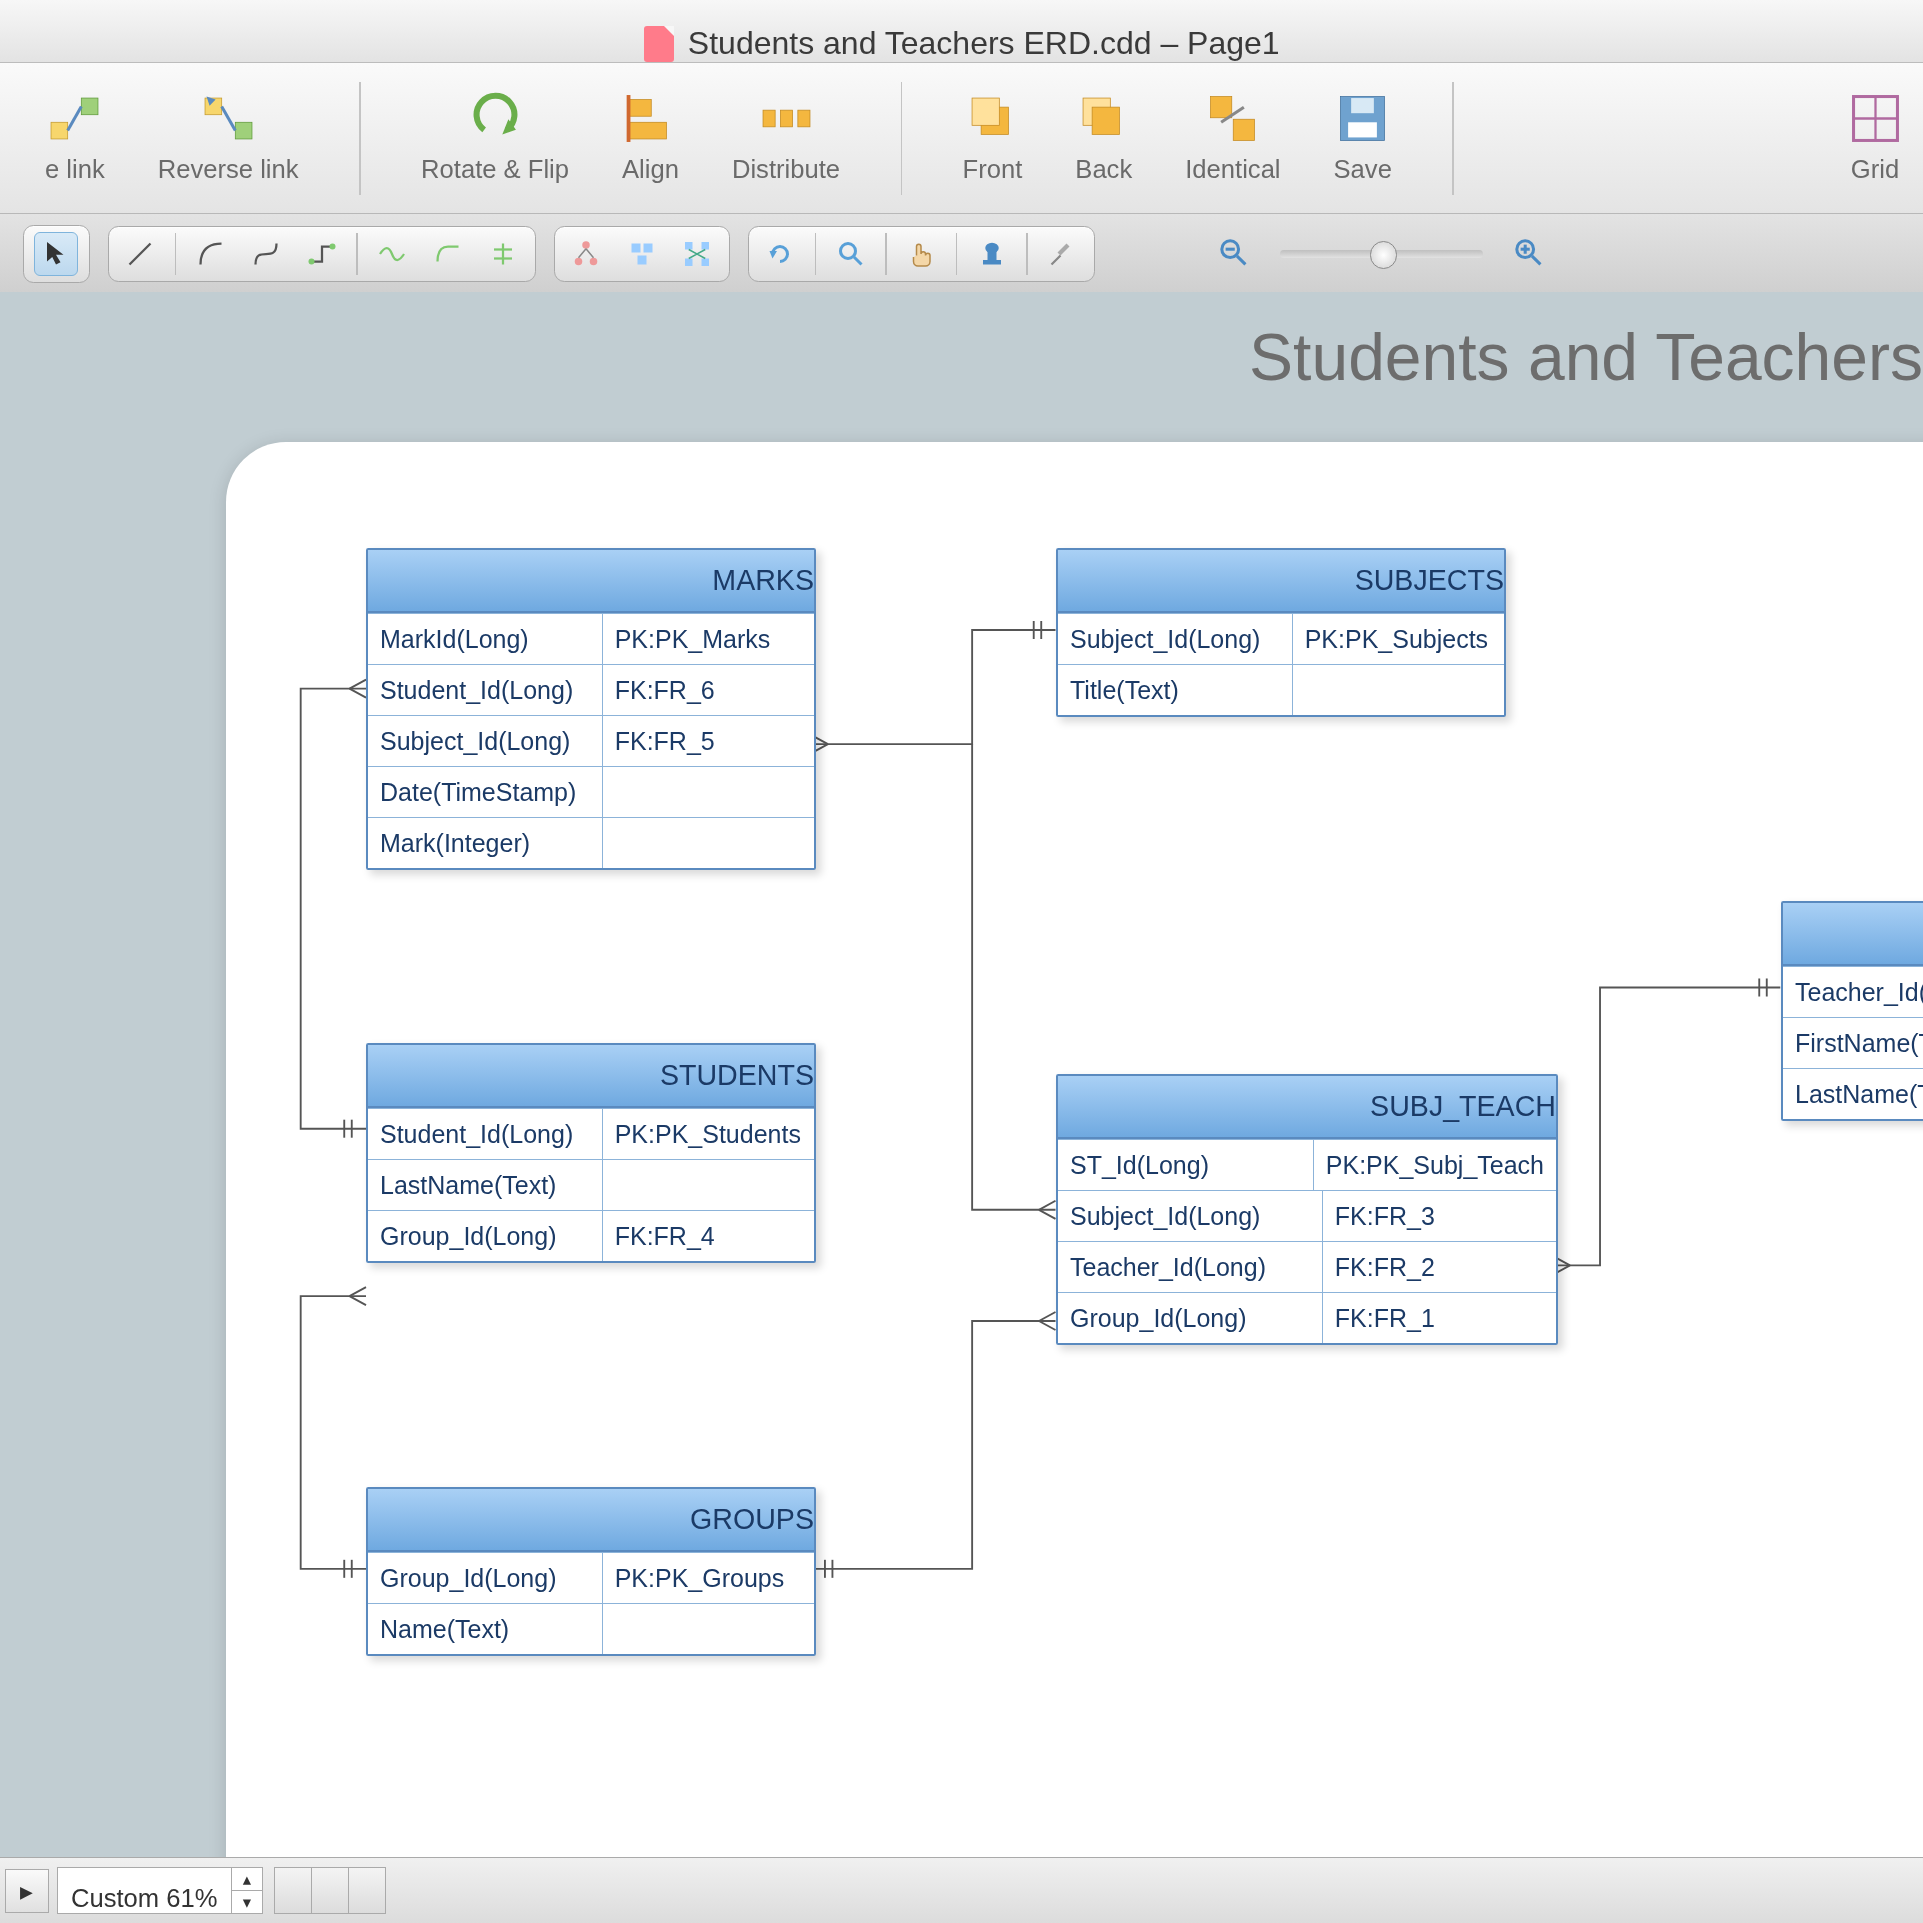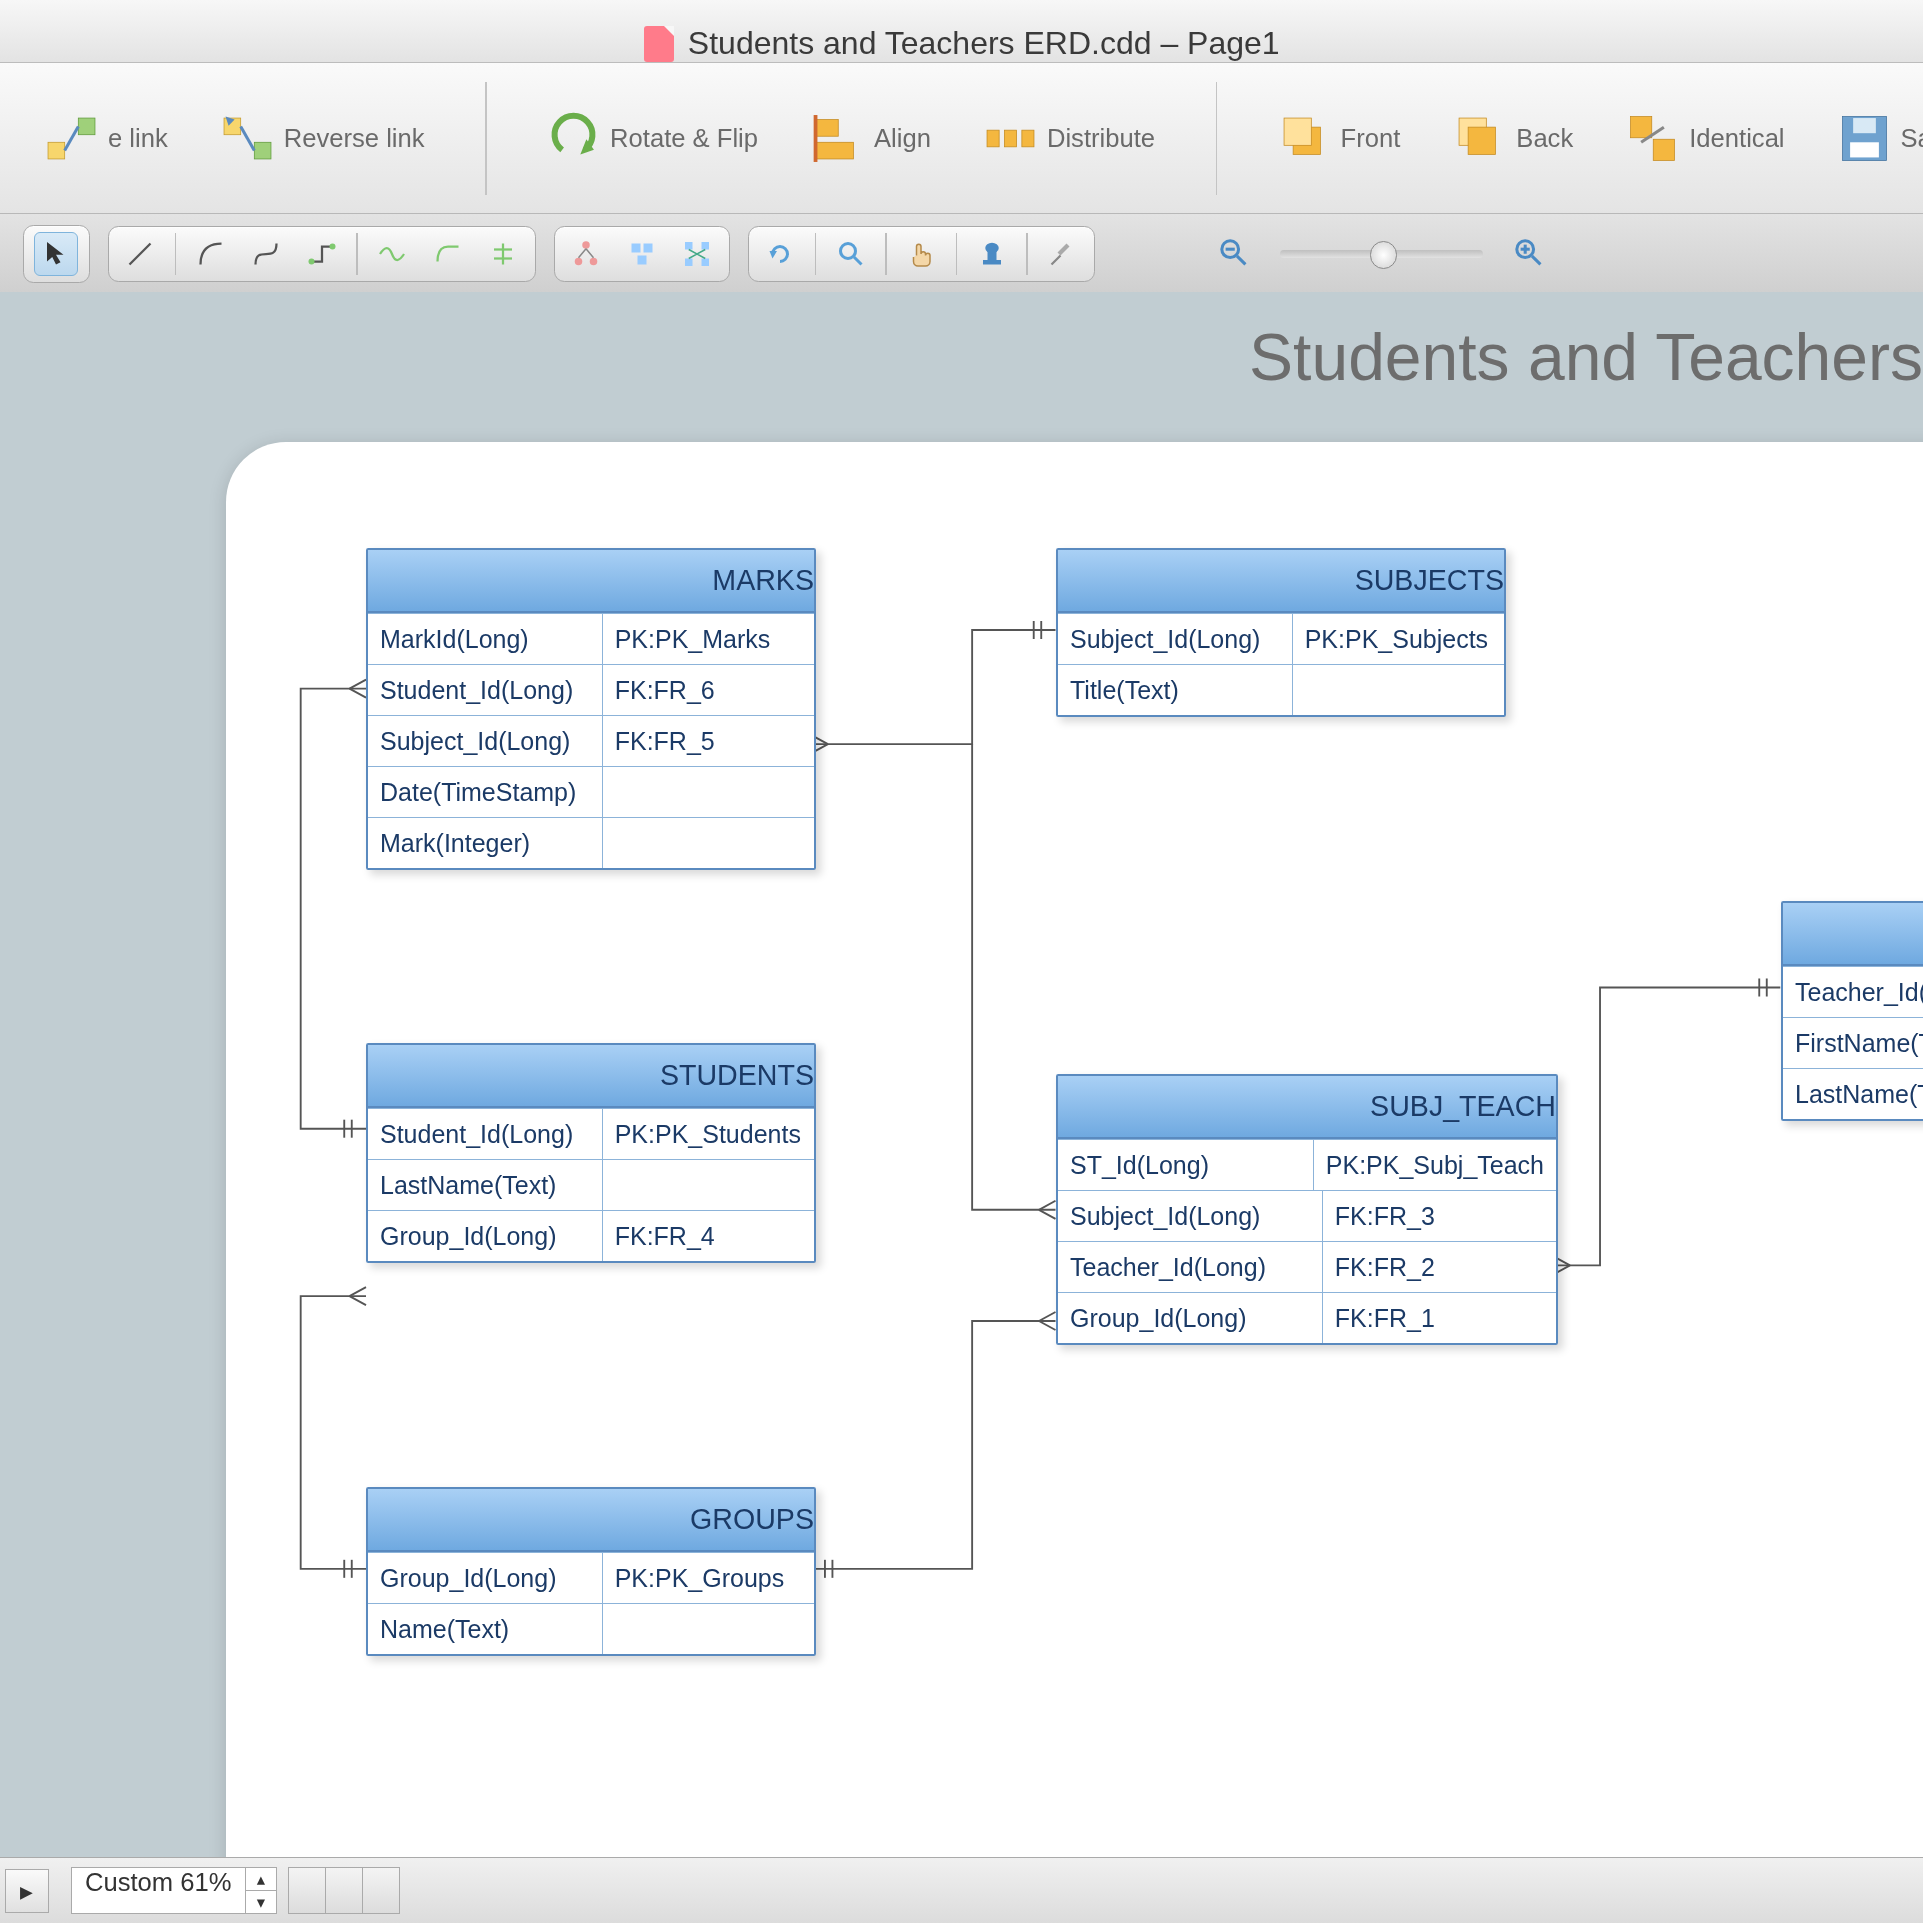--- a/index.html
+++ b/index.html
@@ -3,21 +3,21 @@
 <meta charset="utf-8">
 <style>
   html,body{margin:0;padding:0;font-family:"Helvetica Neue",Arial,sans-serif;background:#e8e8e8;overflow:hidden;width:1924px;height:1924px}
   
   .titlebar{height:62px;display:flex;align-items:flex-end;justify-content:center;background:linear-gradient(#f7f7f7,#e3e3e3);border-bottom:0.8px solid #bcbcbc;font-size:32px;color:#3a3a3a}
   .titlebar .docicon{width:30px;height:36px;margin-right:13.5px;background:#ff7b8a;border-radius:3px;position:relative}
   .titlebar .docicon::after{content:"";position:absolute;right:0;top:0;border-style:solid;border-width:0 10.5px 10.5px 0;border-color:transparent #f7f7f7 transparent transparent}
   
   .ribbon{height:150px;display:flex;align-items:center;gap:53px;padding:0 45px;background:linear-gradient(#fafafa,#e4e4e4);border-bottom:0.8px solid #b8b8b8;font-size:25.6px;color:#6a6a6a;overflow:hidden}
   .ribbon-sep{width:1.5px;height:113px;background:#c4c4c4;margin:0 7.5px;flex:none}
-  .ribbon-btn{display:flex;flex-direction:row;align-items:center;gap:10px;flex:none;cursor:pointer}
+  .ribbon-btn{display:flex;flex-direction:column;align-items:center;gap:10px;flex:none;cursor:pointer}
   .ribbon-btn .ico{width:53px;height:53px;display:flex;align-items:center;justify-content:center}
   .ico svg{width:53px;height:53px}
   
   .subbar{height:80px;display:flex;align-items:center;gap:18px;padding:0 22.5px;background:linear-gradient(#e3e3e3,#cfcfcf);border-bottom:0.8px solid #9a9a9a}
   .tool-group{display:flex;align-items:center;background:linear-gradient(#fbfbfb,#dedede);border:0.8px solid #a9a9a9;border-radius:10.5px;padding:6px 10.5px;gap:13.5px;box-shadow:inset 0 0.8px 0 #fff}
   .tool-btn{width:42px;height:42px;display:flex;align-items:center;justify-content:center;border-radius:6px;cursor:pointer}
   .tool-btn.sel{background:linear-gradient(#d9eaf7,#bcd8ee);border:0.8px solid #7fb4dc}
   .tool-sep{width:1.5px;height:42px;background:#bdbdbd}
   .zoom-area{display:flex;align-items:center;gap:30px;margin-left:105px}
   .zoom-track{width:203px;height:7.5px;background:linear-gradient(#bfbfbf,#e2e2e2);border-radius:3.8px;position:relative}
@@ -31,21 +31,21 @@
   .entity{position:absolute;border:2.3px solid #5a8abf;background:#fff;box-shadow:4.5px 4.5px 9px rgba(0,0,0,.15);border-radius:2.3px}
   .entity .hdr{background:linear-gradient(#a9d0f5,#6fa9e0);color:#1b3a66;font-size:28.6px;font-weight:500;text-align:right;padding:14px 0;border-bottom:2.3px solid #5a8abf}
   .entity .row{display:flex;font-size:25px;color:#1b3a66}
   .entity .row>div{padding:10.5px 12px;border-top:1.5px solid #8cb3d9}
   .entity .c1{flex:1;border-right:1.5px solid #8cb3d9}
   .entity .c2{flex:0 0 42%;white-space:nowrap}
   .entity .row:first-of-type>div{border-top:none}
   
   .status{position:absolute;bottom:0;left:0;right:0;height:65px;background:linear-gradient(#f0f0f0,#dcdcdc);border-top:0.8px solid #aaa;display:flex;align-items:center;font-size:25.6px;color:#333}
   .status .nav{width:42px;height:42px;border:0.8px solid #aaa;background:linear-gradient(#fafafa,#e0e0e0);margin-left:4.5px;display:flex;align-items:center;justify-content:center}
-  .zoom-box{display:flex;align-items:flex-start;border:0.8px solid #aaa;background:#fff;height:45px;margin-left:22px}
+  .zoom-box{display:flex;align-items:flex-end;border:0.8px solid #aaa;background:#fff;height:45px;margin-left:8px}
   .zoom-box span{padding:0 13.5px}
   .zoom-box .stepper{width:30px;height:45px;border-left:0.8px solid #aaa;display:flex;flex-direction:column}
   .zoom-box .stepper div{flex:1;display:flex;align-items:center;justify-content:center;font-size:16.5px;border-bottom:0.8px solid #aaa}
   .zoom-box .stepper div:last-child{border-bottom:none}
   .viewbtns{display:flex;margin-left:10.5px;border:0.8px solid #aaa}
   .viewbtns div{width:36px;height:45px;border-right:0.8px solid #aaa;background:linear-gradient(#f4f4f4,#dcdcdc)}
   .viewbtns div:last-child{border-right:none}
   
   .connectors{position:absolute;inset:0;pointer-events:none}
 </style>

